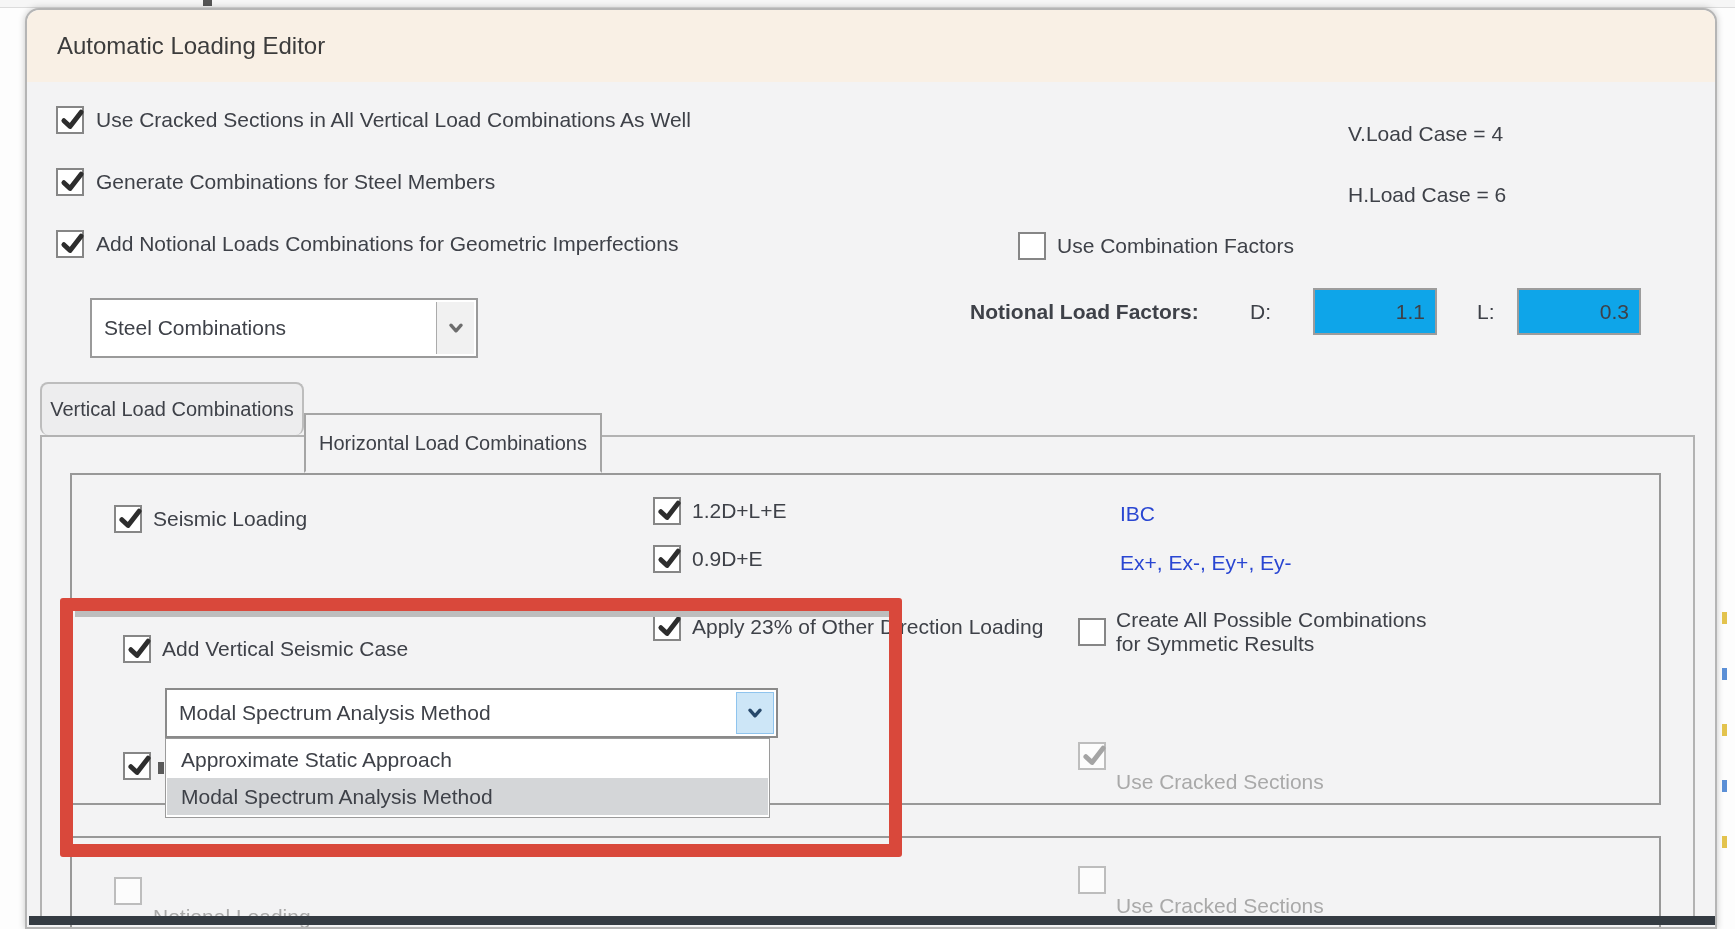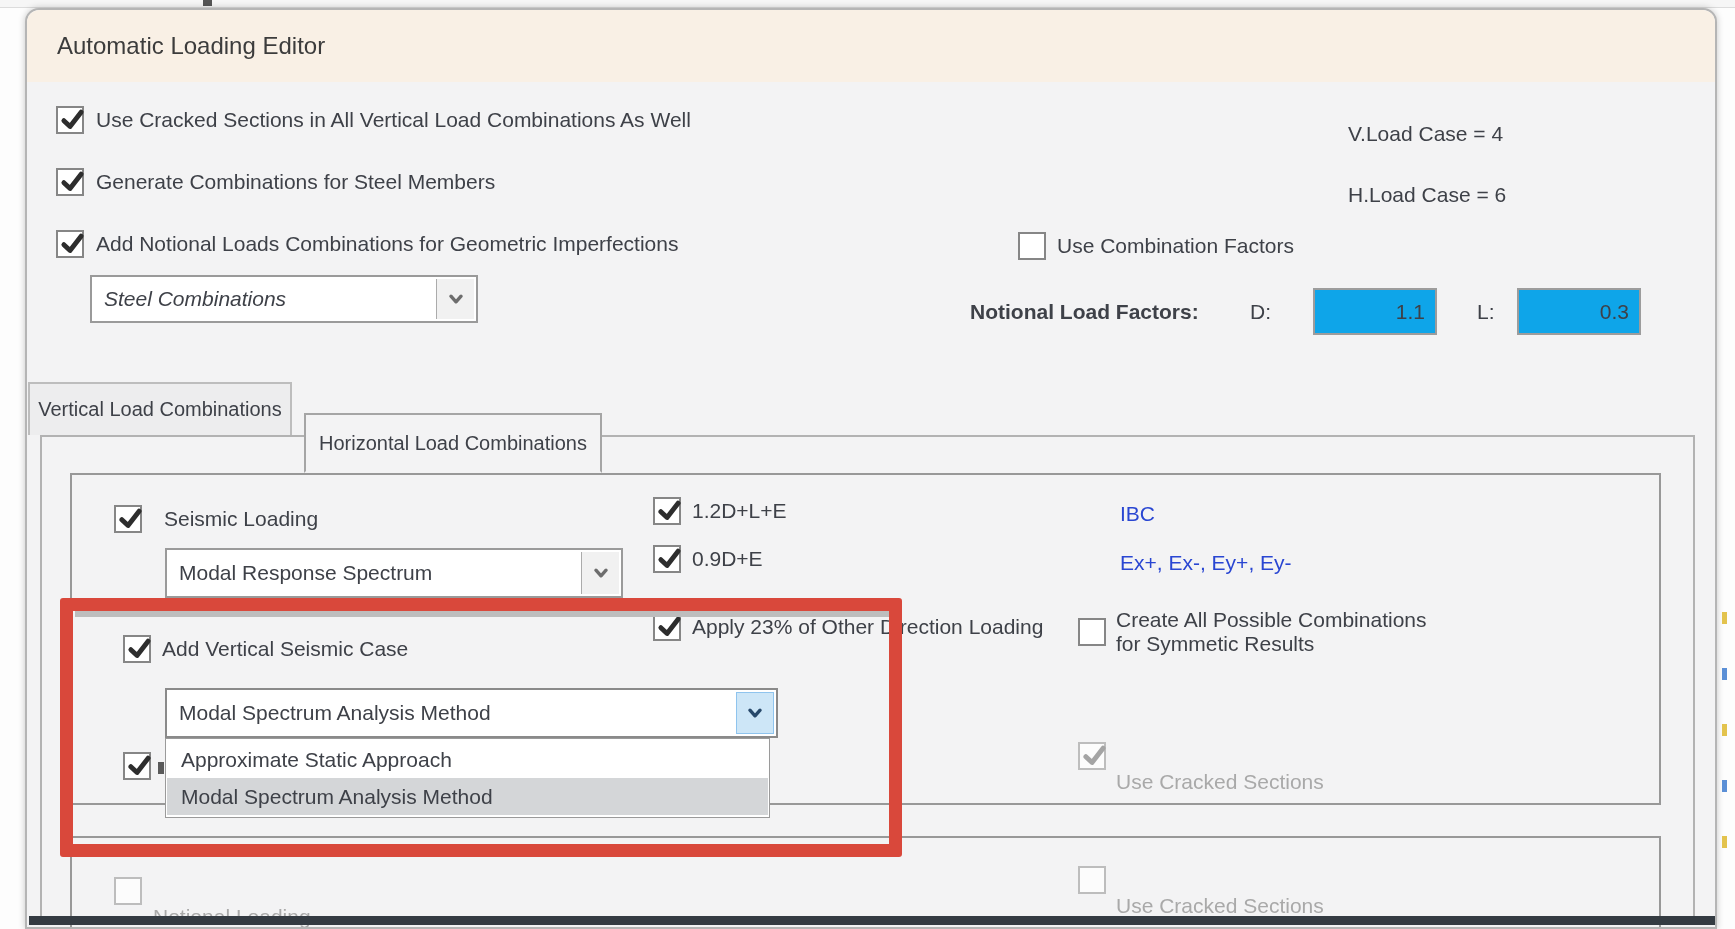--- a/index.html
+++ b/index.html
@@ -96,21 +96,21 @@
       </div>
     <div class="abs lbl" style="left:69px;top:158px;">Generate Combinations for Steel Members</div>
 
     <div class="abs cb" style="left:29px;top:220px;">
       <svg viewBox="0 0 16 16">
           <path d="M3 8.4 L6.8 12 L13.6 3.2"></path>
         </svg>
       </div>
     <div class="abs lbl" style="left:69px;top:220px;">Add Notional Loads Combinations for Geometric Imperfections</div>
 
-    <div class="abs combo" style="left:63px;top:265px;width:388px;height:48px;font-style:italic;">
+    <div class="abs combo" style="left:63px;top:288px;width:388px;height:60px;">
       <span class="txt">Steel Combinations</span>
       <span class="arrowbox" style="right:2px;">
         <svg viewBox="0 0 16 16">
             <path d="M3.5 5.5 L8 10.5 L12.5 5.5"></path>
           </svg>
         </span>
     </div>
 
     <div class="abs lbl" style="left:1321px;top:110px;">V.Load Case = 4</div>
     <div class="abs lbl" style="left:1321px;top:171px;">H.Load Case = 6</div>
@@ -118,44 +118,36 @@
     <div class="abs cb" style="left:991px;top:222px;"></div>
     <div class="abs lbl" style="left:1030px;top:222px;">Use Combination Factors</div>
 
     <div class="abs lbl" style="left:975px;top:288px;"></div>
     <div class="abs lbl" style="left:943px;top:288px;font-weight:bold;">Notional Load Factors:</div>
     <div class="abs lbl" style="left:1223px;top:288px;">D:</div>
     <div class="abs input" style="left:1286px;top:278px;width:124px;height:47px;">1.1</div>
     <div class="abs lbl" style="left:1450px;top:288px;">L:</div>
     <div class="abs input" style="left:1490px;top:278px;width:124px;height:47px;">0.3</div>
 
-    <div class="abs tab" id="tab-inactive" style="left:1px;top:372px;width:264px;height:53px;line-height:51px;">
+    <div class="abs tab" id="tab-inactive" style="left:13px;top:372px;width:264px;height:53px;line-height:51px;border-radius:8px;">
       <span>Vertical Load Combinations</span></div>
     <div class="abs tab" id="tab-active" style="left:277px;top:367px;width:298px;height:60px;line-height:56px;">
       <span>Horizontal Load Combinations</span></div>
 
     <div class="abs" id="tabpanel" style="left:13px;top:425px;width:1655px;height:485px;"></div>
 
     <div class="abs groupbox" style="left:43px;top:463px;width:1591px;height:332px;"></div>
 
     <div class="abs cb" style="left:87px;top:495px;">
       <svg viewBox="0 0 16 16">
           <path d="M3 8.4 L6.8 12 L13.6 3.2"></path>
         </svg>
       </div>
-    <div class="abs lbl" style="left:126px;top:495px;margin-left:11px;">Seismic Loading</div>
-
-    <div class="abs combo" style="left:138px;top:538px;width:458px;height:50px;">
-      <span class="txt">Modal Response Spectrum</span>
-      <span class="arrowbox" style="right:2px;">
-        <svg viewBox="0 0 16 16">
-            <path d="M3.5 5.5 L8 10.5 L12.5 5.5"></path>
-          </svg>
-        </span>
-    </div>
+    <div class="abs lbl" style="left:126px;top:495px;">Seismic Loading</div>
+
 
     <div class="abs cb" style="left:626px;top:487px;">
       <svg viewBox="0 0 16 16">
           <path d="M3 8.4 L6.8 12 L13.6 3.2"></path>
         </svg>
       </div>
     <div class="abs lbl" style="left:665px;top:487px;">1.2D+L+E</div>
 
     <div class="abs cb" style="left:626px;top:535px;">
       <svg viewBox="0 0 16 16">

